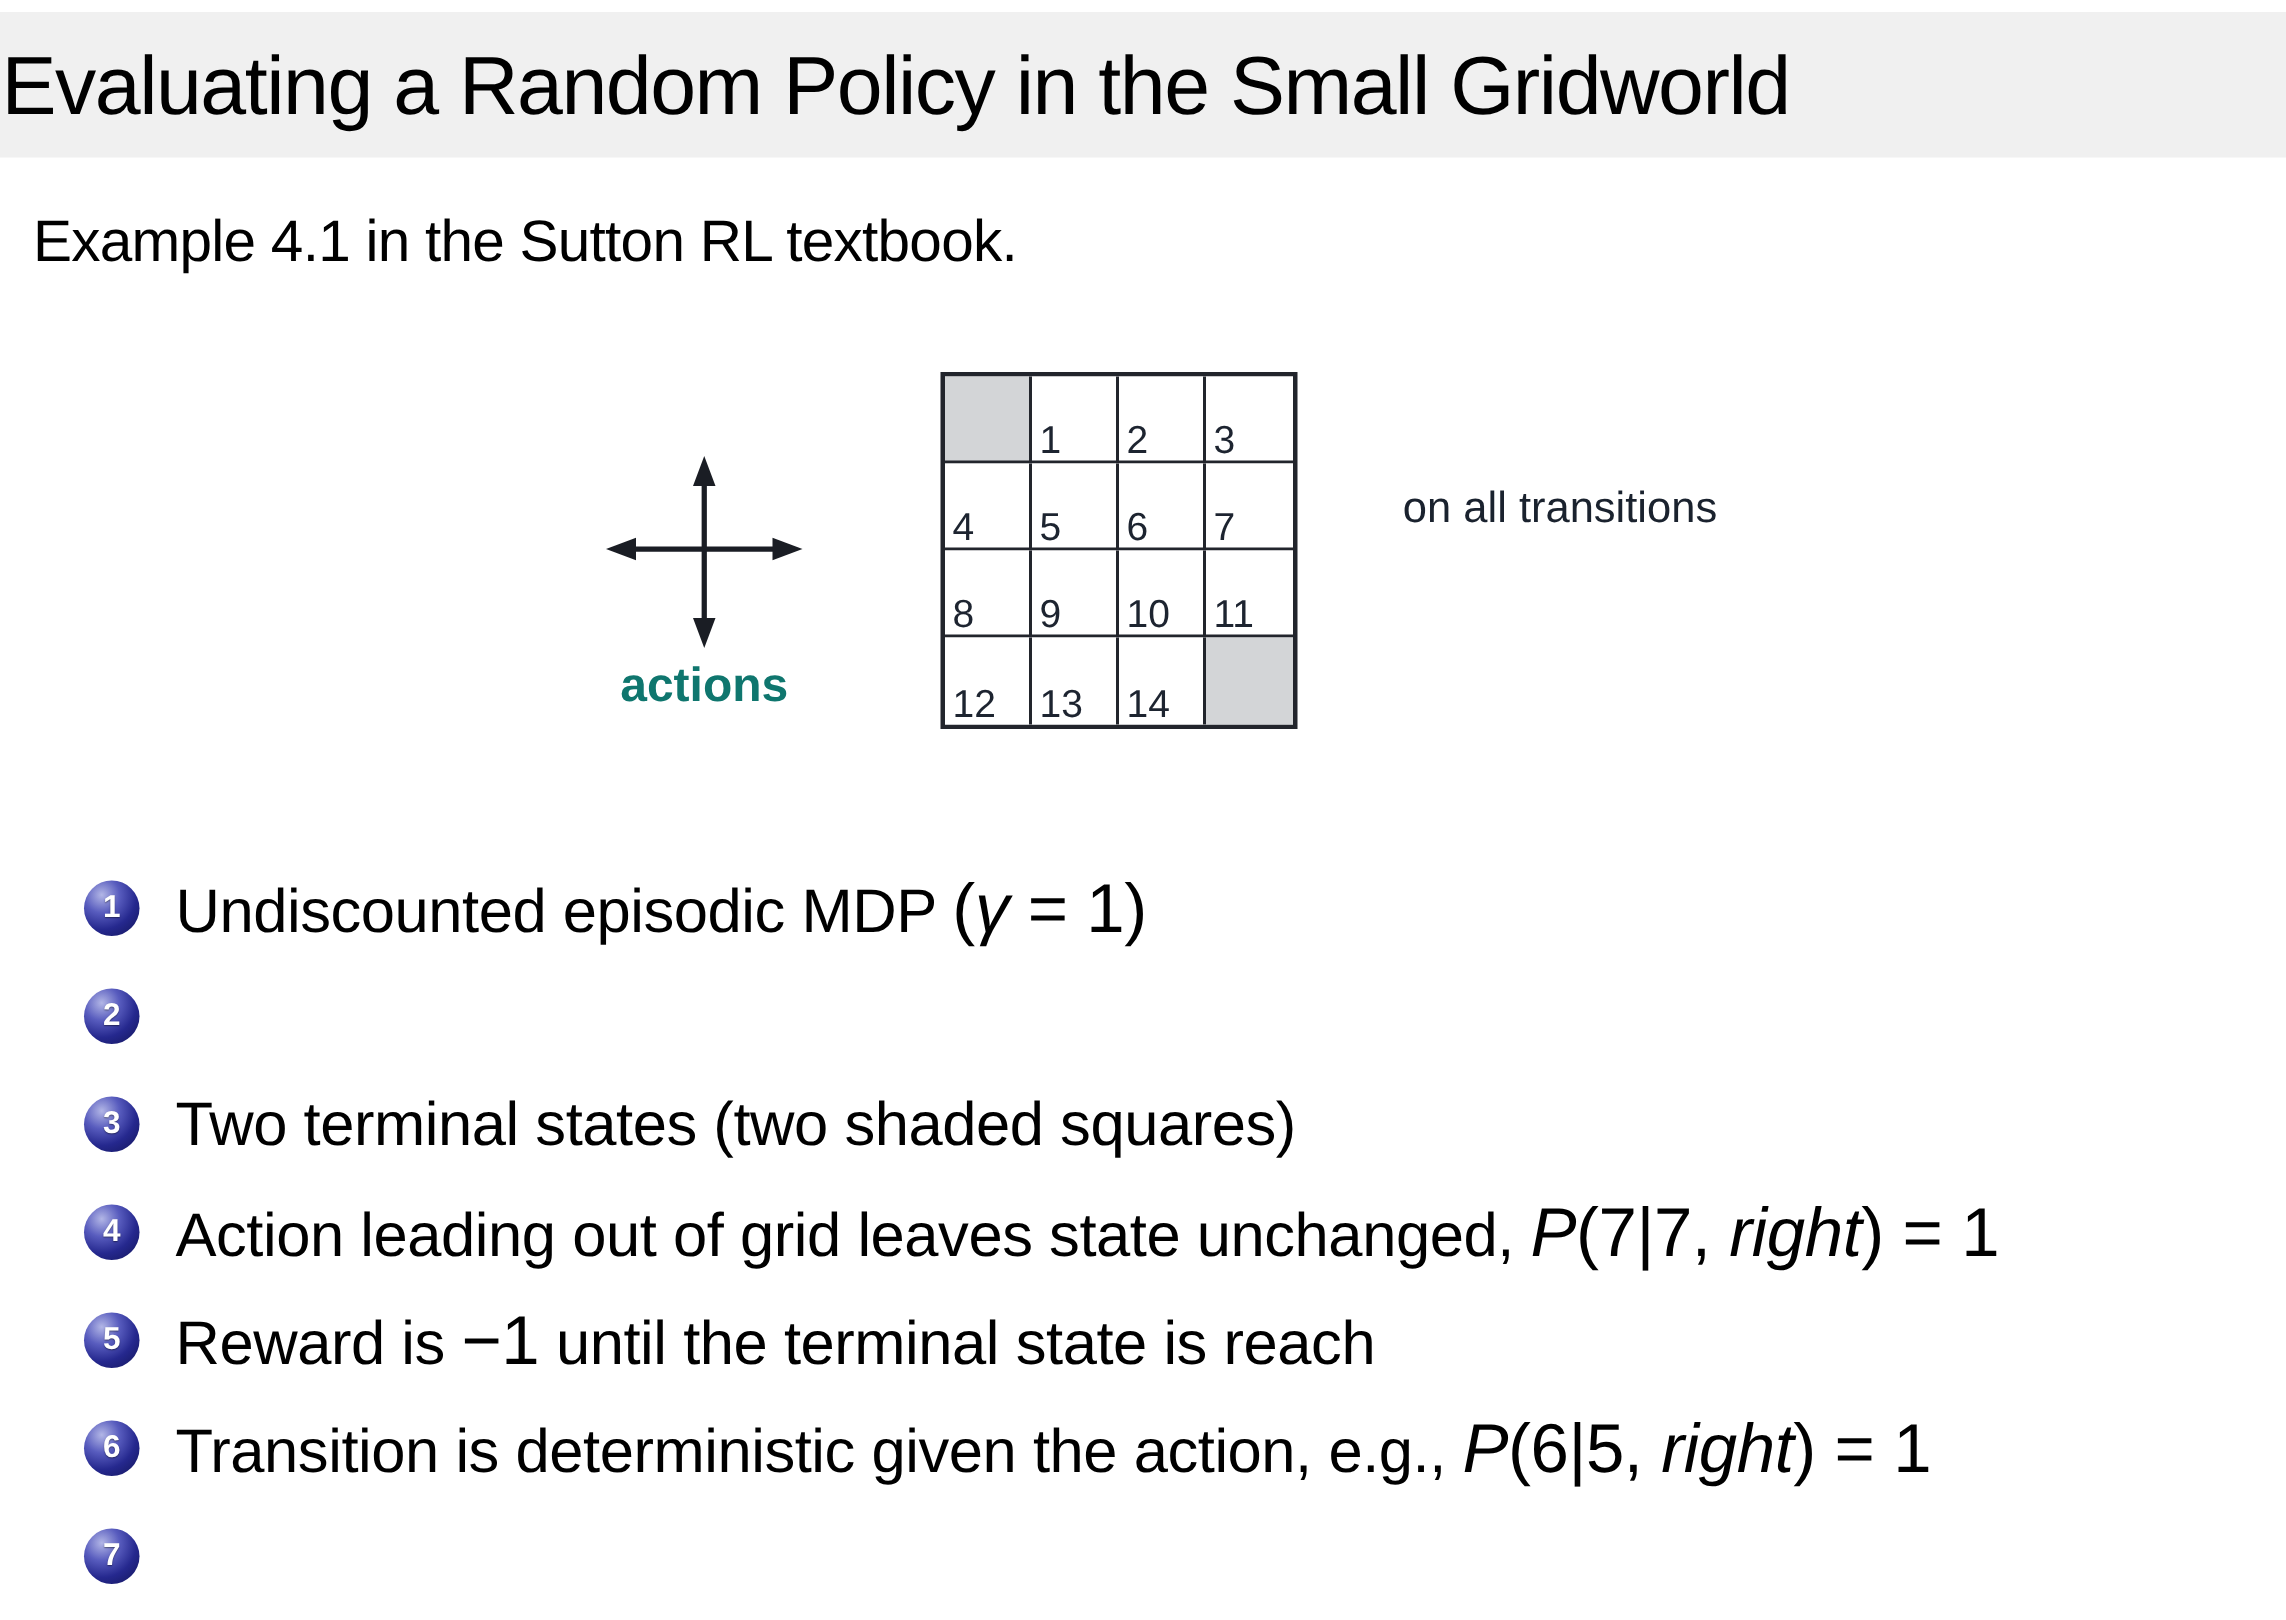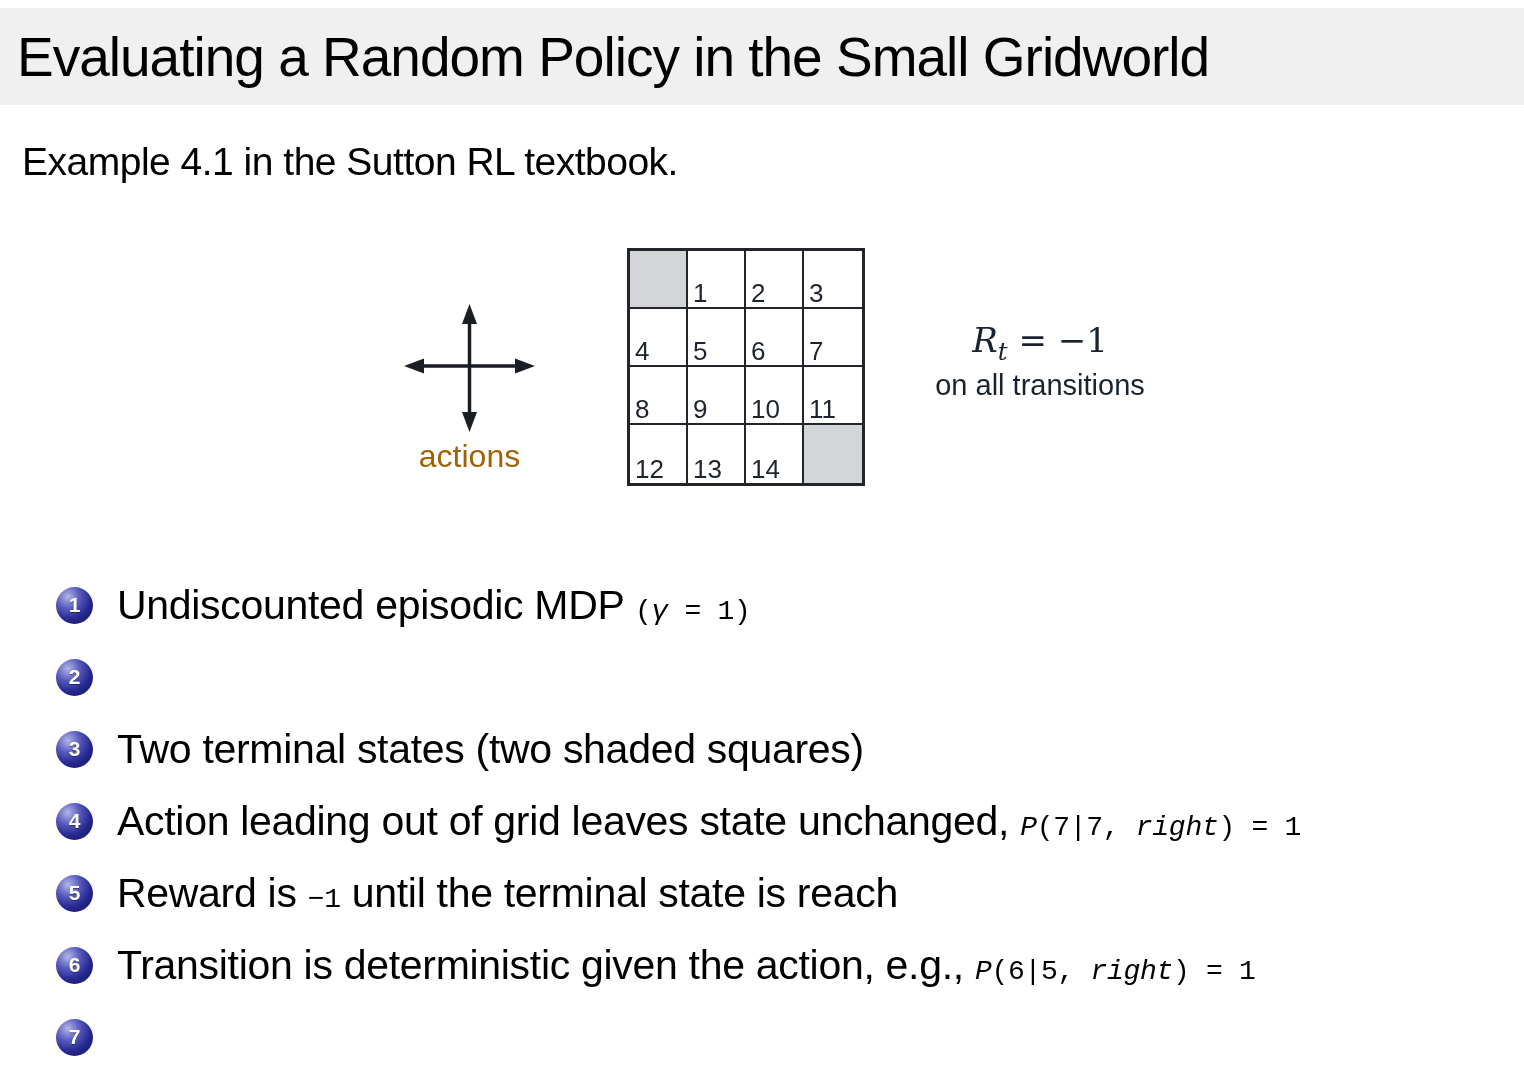--- a/index.html
+++ b/index.html
@@ -6,29 +6,29 @@
   body{
     width:1524px;height:1080px;position:relative;overflow:hidden;
     background:#ffffff;color:#000;
     font-family:"Liberation Sans",sans-serif;
   }
   .title-bar{
     position:absolute;left:0;top:8px;width:1524px;height:97px;
     background:#f0f0f0;display:flex;align-items:center;
   }
   .slide-title{
-    font-size:55px;letter-spacing:-1px;padding-left:17px;color:#000;white-space:nowrap;
+    font-size:55px;letter-spacing:-1px;padding-left:1px;color:#000;white-space:nowrap;
   }
   .subtitle{
     position:absolute;left:22px;top:140px;font-size:39px;letter-spacing:-0.5px;white-space:nowrap;
   }
   
   .cross-wrap{position:absolute;left:402px;top:303px;width:135px;text-align:center;}
   .cross-wrap svg{display:block;width:135px;height:130px;}
-  .actions-label{font-size:32px;margin-top:5px;color:#a16207;}
+  .actions-label{font-size:32px;margin-top:5px;color:#0f766e;font-weight:bold;}
   .grid{
     position:absolute;left:627px;top:248px;
     border:3px solid #22252c;background:#fff;
     display:grid;grid-template-columns:repeat(4,58px);grid-template-rows:repeat(4,58px);
   }
   .cell{position:relative;box-sizing:border-box;border-right:2px solid #22252c;border-bottom:2px solid #22252c;background:#fff;}
   .cell:nth-child(4n){border-right:none;}
   .cell:nth-child(n+13){border-bottom:none;}
   .cell.shaded{background:#d3d5d7;}
   .cell .num{position:absolute;left:5px;bottom:1px;font-size:26px;color:#1d2430;line-height:1;}
@@ -40,21 +40,21 @@
   .list{position:absolute;left:56px;top:580px;width:1460px;}
   .item{display:flex;align-items:center;height:50px;margin-bottom:22px;white-space:nowrap;}
   .ball{
     flex:0 0 37px;width:37px;height:37px;border-radius:50%;
     background:radial-gradient(circle at 32% 26%, #b2b6e6 0%, #585cbe 32%, #25288e 62%, #121457 100%);
     color:#fff;font-size:21px;font-weight:bold;
     display:flex;align-items:center;justify-content:center;
     margin-right:24px;text-shadow:0 1px 1px rgba(0,0,0,.45);
   }
   .item-text{font-size:41px;letter-spacing:-0.3px;color:#000;}
-  .item-text .math{font-family:Liberation Mono, monospace;font-size:28px;}
+  .item-text .math{font-family:Liberation Sans, sans-serif;font-size:46px;}
   .math i{font-style:italic;}
 </style>
 </head>
 <body>
 
 <div class="title-bar">
   <div class="slide-title">Evaluating a Random Policy in the Small Gridworld</div>
 </div>
 
 <div class="subtitle">Example 4.1 in the Sutton RL textbook.</div>
@@ -114,21 +114,20 @@
     <div class="cell">
       <span class="num">13</span>
     </div>
     <div class="cell">
       <span class="num">14</span>
     </div>
     <div class="cell shaded"></div>
   </div>
 
 <div class="reward">
-  <div class="eq"><i>R</i><sub class="msub"><i>t</i></sub> = −1</div>
   <div class="cap">on all transitions</div>
 </div>
 
 <div class="list">
     <div class="item">
       <span class="ball">1</span>
       <span class="item-text">Undiscounted episodic MDP <span class="math">(<i>γ</i> = 1)</span></span>
     </div>
     <div class="item">
       <span class="ball">2</span>

